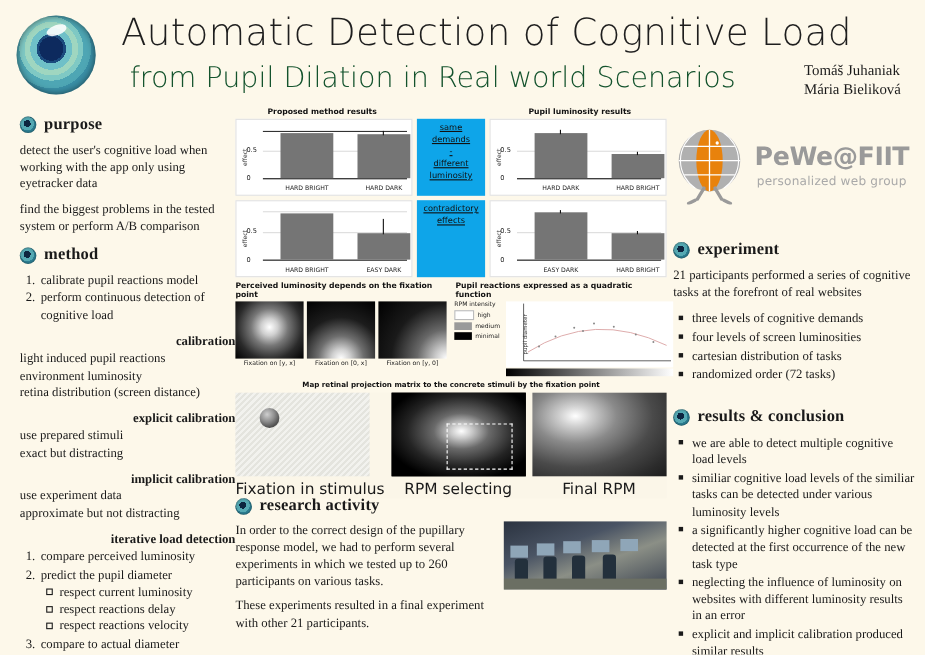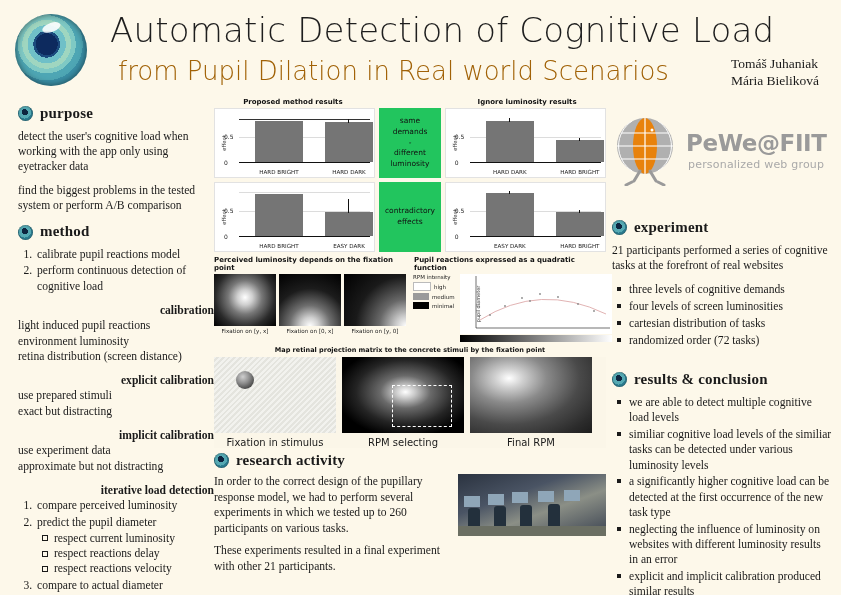--- a/index.html
+++ b/index.html
@@ -17,21 +17,21 @@
       #0d2a5e 0 19%, #1b4a7d 19% 23%,
       #6fc0c8 23% 33%, #9fd6c0 33% 42%,
       #7fc9c4 42% 50%, #4ea6b4 50% 62%,
       #3a8fa6 62% 76%, #2b6f8c 76% 88%, #1d4e66 88% 100%);
     box-shadow:inset 0 0 7px rgba(0,0,0,.55);}
   .eye-logo:after{content:"";position:absolute;left:38%;top:13%;width:26%;height:13%;
     border-radius:50%;background:rgba(255,255,255,.88);transform:rotate(-20deg);}
   .title1{position:absolute;left:110px;top:10px;font-family:"DejaVu Sans",sans-serif;
     font-size:34px;font-weight:300;letter-spacing:.2px;color:#1e1e1e;white-space:nowrap;}
   .title2{position:absolute;left:118px;top:56px;font-family:"DejaVu Sans",sans-serif;
-    font-size:26px;font-weight:300;color:#a16207;white-space:nowrap;}
+    font-size:26px;font-weight:300;color:#14532d;white-space:nowrap;}
   .authors{position:absolute;right:22px;top:56px;text-align:left;font-size:13.5px;line-height:1.25;}
 
   
   .sec-head{display:flex;align-items:center;gap:7px;margin:0 0 5px 0;}
   .eye-bullet{width:15px;height:15px;border-radius:50%;flex:0 0 auto;
     background:radial-gradient(circle at 45% 42%,#0d2540 0 26%,#55a9b3 26% 52%,#2d7f93 52% 78%,#17465c 78% 100%);
     box-shadow:inset 0 0 2px rgba(0,0,0,.6);}
   .sec-title{font-size:15px;font-weight:bold;letter-spacing:.2px;}
 
   
@@ -57,23 +57,23 @@
     font-size:23px;font-weight:bold;color:#9a9a9a;letter-spacing:-.4px;}
   .pewe-sub{position:absolute;left:80px;top:46px;font-family:"DejaVu Sans",sans-serif;
     font-size:11px;color:#a9a9a9;letter-spacing:.2px;}
 
   
   .center{position:absolute;left:214px;top:98px;width:392px;}
   .chart-caption{font-family:"DejaVu Sans",sans-serif;font-size:7px;font-weight:bold;
     text-align:center;color:#111;margin-bottom:2px;}
   .chart-row{display:flex;gap:4px;margin-bottom:4px;}
   .chart-card{background:#fff;border:1px solid #e2e2e2;box-sizing:border-box;}
-  .note-box{background:#22c55e;display:flex;align-items:center;justify-content:center;
+  .note-box{background:#0ea5e9;display:flex;justify-content:center;
     text-align:center;font-family:"DejaVu Sans",sans-serif;font-size:7.5px;line-height:1.45;
-    color:#111;box-sizing:border-box;padding:3px;}
+    color:#111;box-sizing:border-box;padding:3px;text-decoration:underline;}
 
   .plot{position:relative;width:100%;height:100%;box-sizing:border-box;}
   .ylab{position:absolute;left:1px;top:50%;transform:translateY(-50%) rotate(-90deg);
     font-family:"DejaVu Sans",sans-serif;font-size:5.5px;color:#333;}
   .ytick{position:absolute;left:9px;font-family:"DejaVu Sans",sans-serif;font-size:6px;color:#222;}
   .axis-x{position:absolute;left:24px;right:4px;bottom:14px;height:1px;background:#111;}
   .gridline{position:absolute;left:24px;right:4px;height:1px;background:#dcdcdc;}
   .bar{position:absolute;bottom:15px;background:#757575;}
   .err{position:absolute;width:1px;background:#111;}
   .xlab{position:absolute;bottom:2px;font-family:"DejaVu Sans",sans-serif;font-size:5.6px;
@@ -90,21 +90,21 @@
 
   .quad{width:152px;height:60px;background:#fff;position:relative;}
   .colorbar{height:7px;margin-top:1px;background:linear-gradient(to right,#000,#fff);}
 
   .map-caption{font-family:"DejaVu Sans",sans-serif;font-size:6.5px;font-weight:bold;
     text-align:center;margin:4px 0 3px 0;color:#111;}
 
   .rpm-row{display:flex;gap:6px;background:#fbf6e8;}
   .rpm-item{text-align:center;}
   .rpm-img{width:122px;height:76px;}
-  .rpm-cap{font-family:"DejaVu Sans",sans-serif;font-size:10px;margin-top:4px;color:#1a1a1a;}
+  .rpm-cap{font-family:"DejaVu Sans",sans-serif;font-size:14px;margin-top:4px;color:#1a1a1a;}
 
   .research{position:absolute;left:214px;top:452px;width:392px;}
   .research-body{display:flex;gap:6px;}
   .research-text{font-size:11.6px;line-height:1.34;flex:1;}
   .research-text p{margin:0 0 7px 0;}
   .photo{width:148px;height:62px;flex:0 0 auto;position:relative;overflow:hidden;
     background:linear-gradient(160deg,#2b3340 0%,#4a5464 35%,#8b8f86 60%,#3a4250 100%);}
   .photo .mon{position:absolute;background:#8fa6b8;}
   .photo .pers{position:absolute;background:#23303c;border-radius:3px 3px 0 0;}
 </style>
@@ -227,21 +227,21 @@
   </div>
 
   <div class="center">
 
     <div style="display:flex;gap:8px;">
       <div style="width:162px;">
         <div class="chart-caption">Proposed method results</div>
       </div>
       <div style="width:62px;"></div>
       <div style="width:162px;">
-        <div class="chart-caption">Ignore luminosity results</div>
+        <div class="chart-caption">Pupil luminosity results</div>
       </div>
     </div>
 
     <div class="chart-row">
       <div class="chart-card" style="width:162px;height:70px;">
         <div class="plot">
           <span class="ylab">effect</span>
           <span class="ytick" style="top:24px">0.5</span>
           <span class="ytick" style="bottom:11px">0</span>
           <div class="gridline" style="top:10px;background:#333;height:1.4px;"></div>

